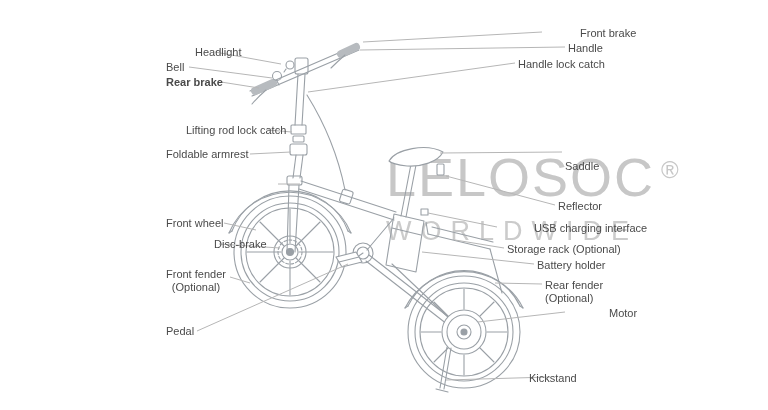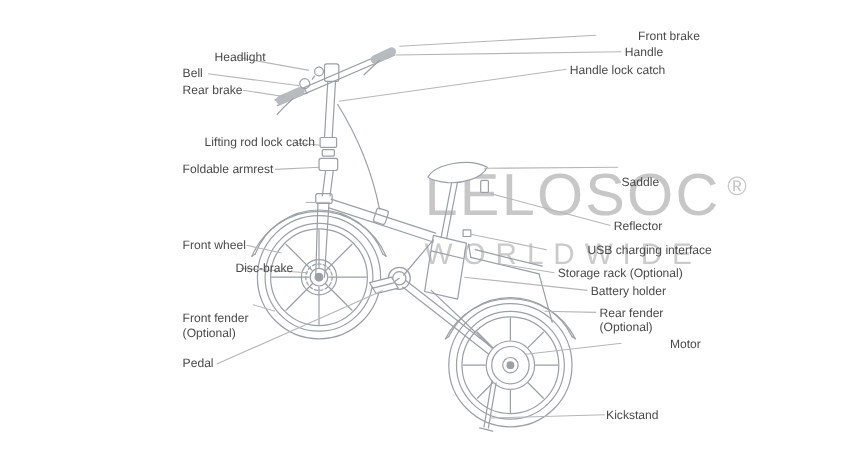--- a/index.html
+++ b/index.html
@@ -211,35 +211,35 @@
       <line x1="455" y1="240" x2="504" y2="248"></line>
       <line x1="422" y1="252" x2="534" y2="264"></line>
       <line x1="495" y1="283" x2="542" y2="284"></line>
       <line x1="478" y1="322" x2="565" y2="312"></line>
       <line x1="446" y1="380" x2="550" y2="377"></line>
     </g>
   </svg>
 
   <div class="label" style="left:166px;top:46px;margin-left:29px;">Headlight</div>
   <div class="label" style="left:166px;top:61px;">Bell</div>
-  <div class="label" style="left:166px;top:76px;">Rear brake</div>
+  <div class="label" style="left:166px;top:76px;font-weight:bold;">Rear brake</div>
   <div class="label" style="left:166px;top:124px;padding-left:20px;">Lifting rod lock catch</div>
   <div class="label" style="left:166px;top:148px;">Foldable armrest</div>
   <div class="label" style="left:166px;top:217px;">Front wheel</div>
   <div class="label" style="left:166px;top:238px;padding-left:48px;">Disc-brake</div>
-  <div class="label" style="left:166px;top:284px;">Front fender
+  <div class="label" style="left:166px;top:268px;text-align:center;">Front fender
 (Optional)</div>
   <div class="label" style="left:166px;top:325px;">Pedal</div>
 
   <div class="label" style="left:545px;top:27px;padding-left:35px;">Front brake</div>
   <div class="label" style="left:568px;top:42px;">Handle</div>
   <div class="label" style="left:518px;top:58px;">Handle lock catch</div>
   <div class="label" style="left:565px;top:160px;">Saddle</div>
   <div class="label" style="left:558px;top:200px;">Reflector</div>
   <div class="label" style="left:500px;top:222px;padding-left:34px;">USB charging interface</div>
   <div class="label" style="left:507px;top:243px;">Storage rack (Optional)</div>
   <div class="label" style="left:537px;top:259px;">Battery holder</div>
   <div class="label" style="left:545px;top:279px;">Rear fender
 (Optional)</div>
   <div class="label" style="left:568px;top:307px;padding-left:41px;">Motor</div>
-  <div class="label" style="left:551px;top:372px;">Kickstand</div>
+  <div class="label" style="left:529px;top:372px;">Kickstand</div>
 
 </div>
 
 </body></html>

